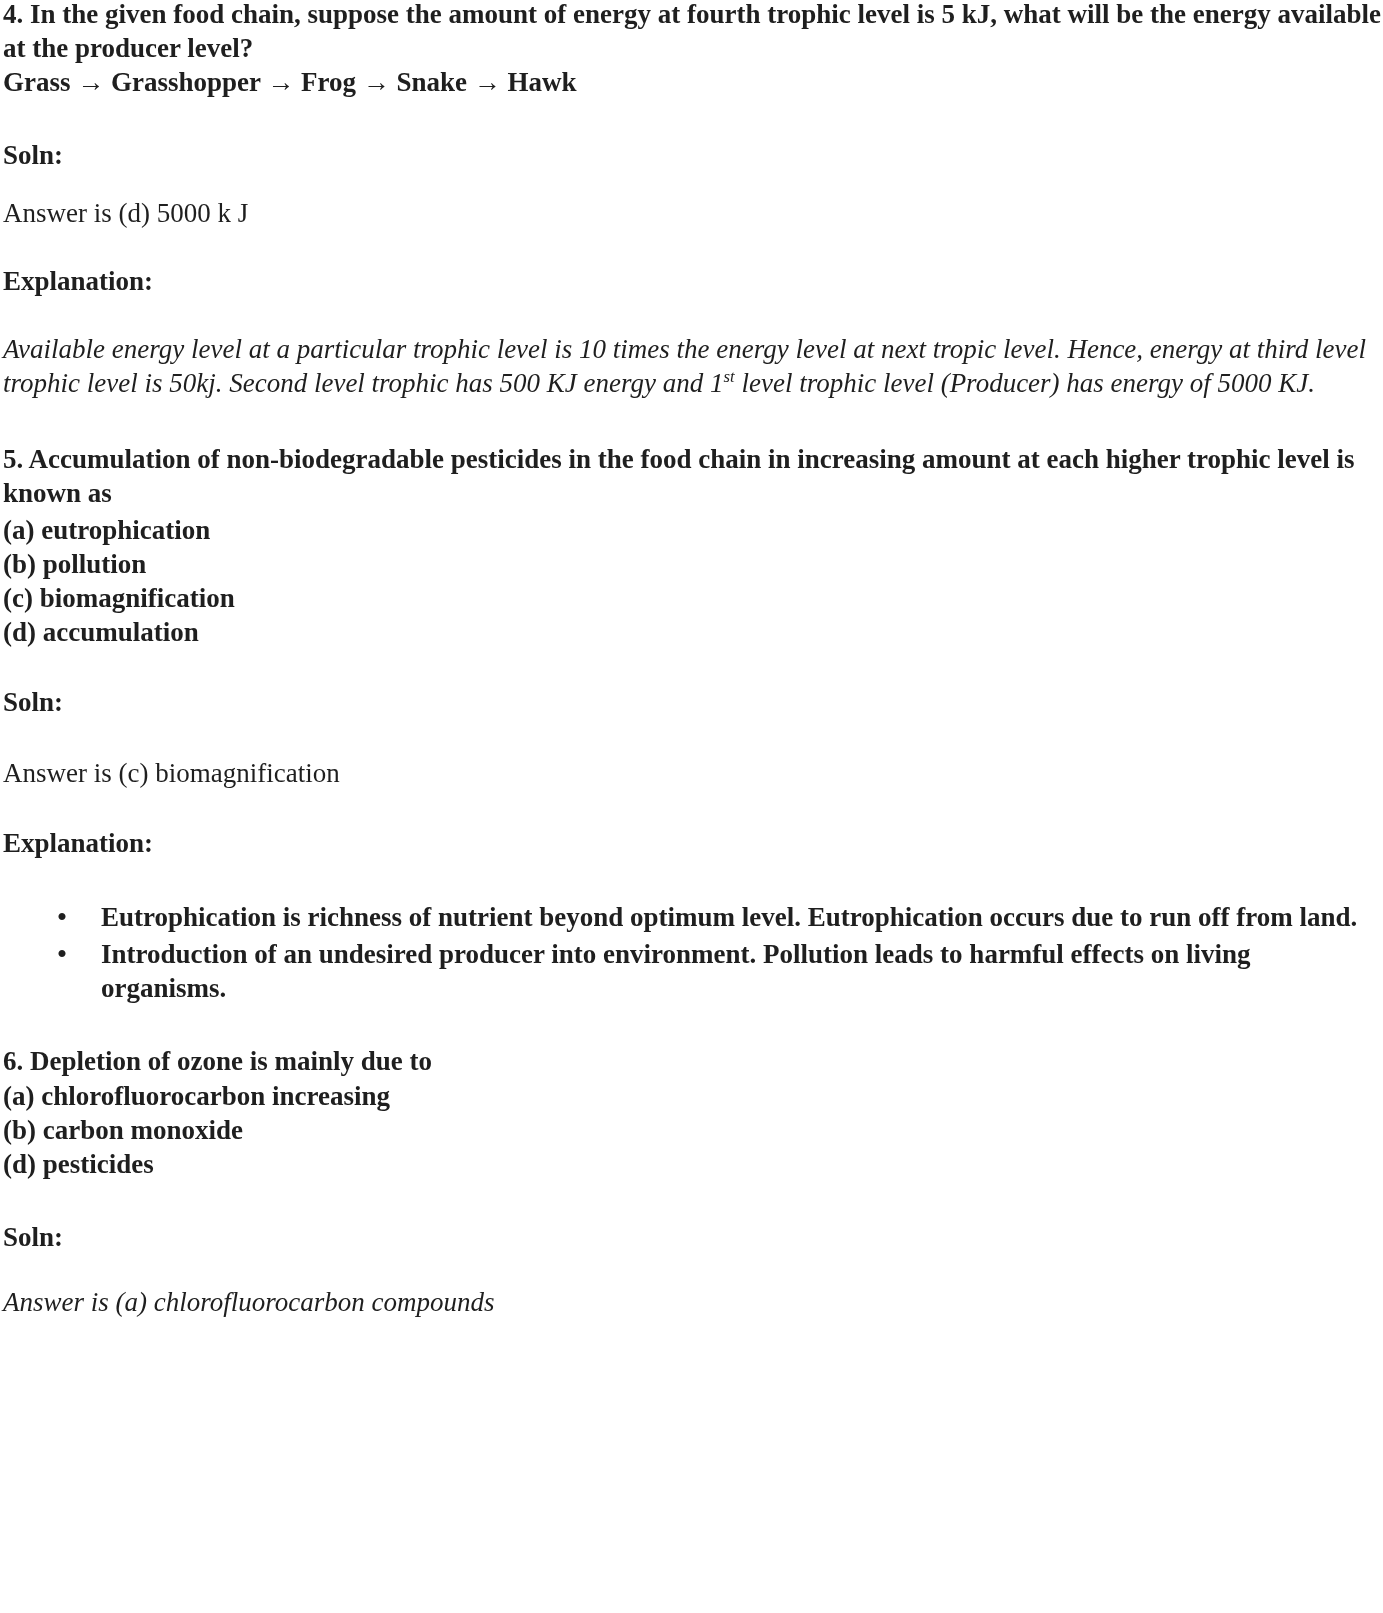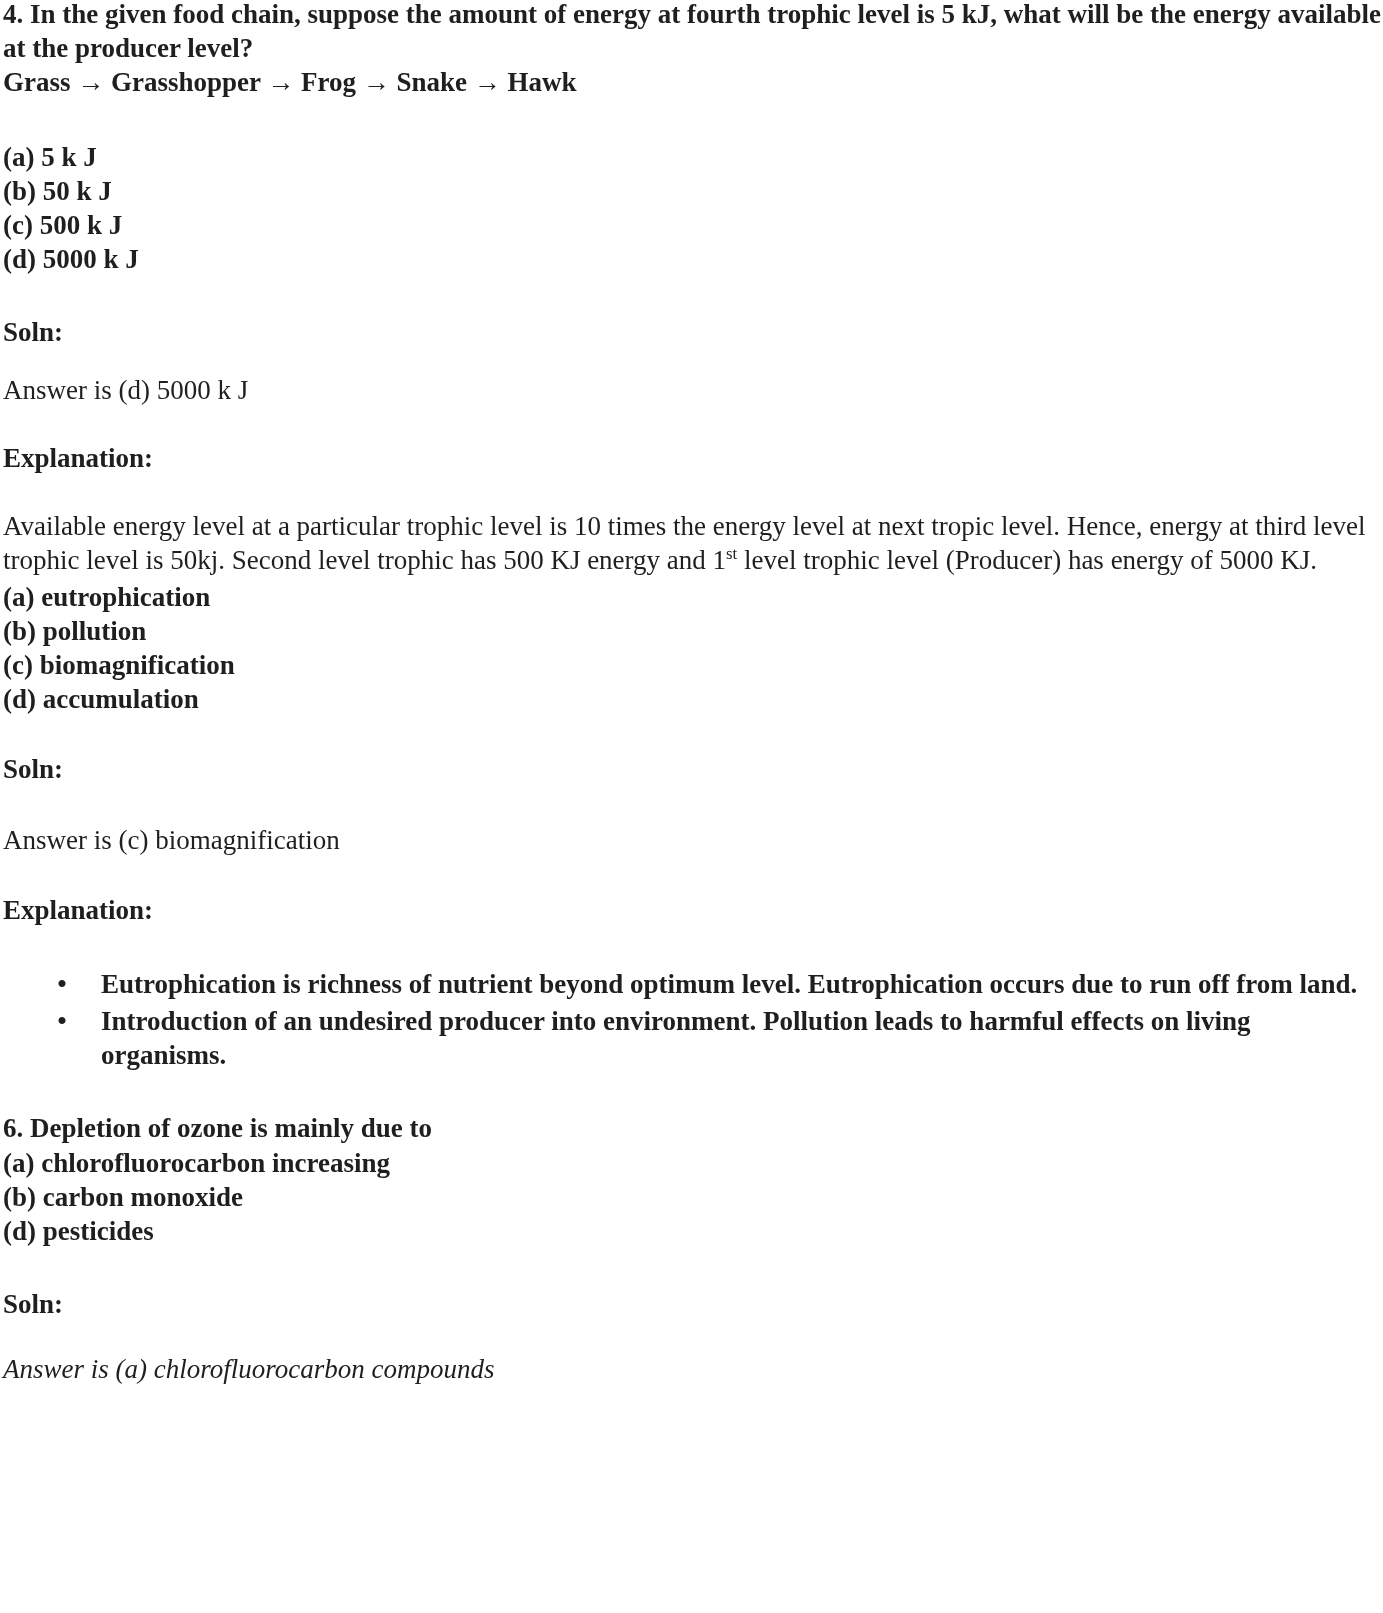--- a/index.html
+++ b/index.html
@@ -22,21 +22,21 @@
     padding-right: 2px;
     box-sizing: border-box;
     margin-top: -3px;
   }
   .b { font-weight: bold; }
 
   .q4-options   { margin-top: 41px; }
   .q4-soln      { margin-top: 39px; }
   .q4-answer    { margin-top: 24px; }
   .q4-expl-lab  { margin-top: 34px; }
-  .q4-expl      { margin-top: 34px; }
+  .q4-expl      { margin-top: 34px; font-style: italic; }
 
   .q5-heading   { margin-top: 42px; }
   .q5-options   { margin-top: 3px; }
   .q5-soln      { margin-top: 36px; }
   .q5-answer    { margin-top: 37px; }
   .q5-expl-lab  { margin-top: 36px; }
   .q5-bullets   { margin-top: 40px; }
 
   .q6-heading   { margin-top: 39px; }
   .q6-options   { margin-top: 1px; }
@@ -65,33 +65,28 @@
   }
 </style>
 </head>
 <body>
 
 <div class="doc">
 
   <div class="b">4. In the given food chain, suppose the amount of energy at fourth trophic level is 5 kJ, what will be the energy available at the producer level?</div>
   <div class="b">Grass → Grasshopper → Frog → Snake → Hawk</div>
 
-  <div class="q4-options">
-    <div class="b option-line">(a) 5 k J</div>
-    <div class="b option-line">(b) 50 k J</div>
-    <div class="b option-line">(c) 500 k J</div>
-    <div class="b option-line">(d) 5000 k J</div>
-  </div>
 
   <div class="b q4-soln">Soln:</div>
   <div class="q4-answer">Answer is (d) 5000 k J</div>
   <div class="b q4-expl-lab">Explanation:</div>
 
   <div class="q4-expl"><span>Available energy level at a particular trophic level is 10 times the energy level at next tropic level. Hence, energy at third level trophic level is 50kj. Second level trophic has 500 KJ energy and 1</span><span class="sup">st</span><span> level trophic level (Producer) has energy of 5000 KJ.</span></div>
 
+  <div class="b q5-heading">5. Accumulation of non-biodegradable pesticides in the food chain in increasing amount at each higher trophic level is known as</div>
 
   <div class="q5-options">
     <div class="b option-line">(a) eutrophication</div>
     <div class="b option-line">(b) pollution</div>
     <div class="b option-line">(c) biomagnification</div>
     <div class="b option-line">(d) accumulation</div>
   </div>
 
   <div class="b q5-soln">Soln:</div>
   <div class="q5-answer">Answer is (c) biomagnification</div>

